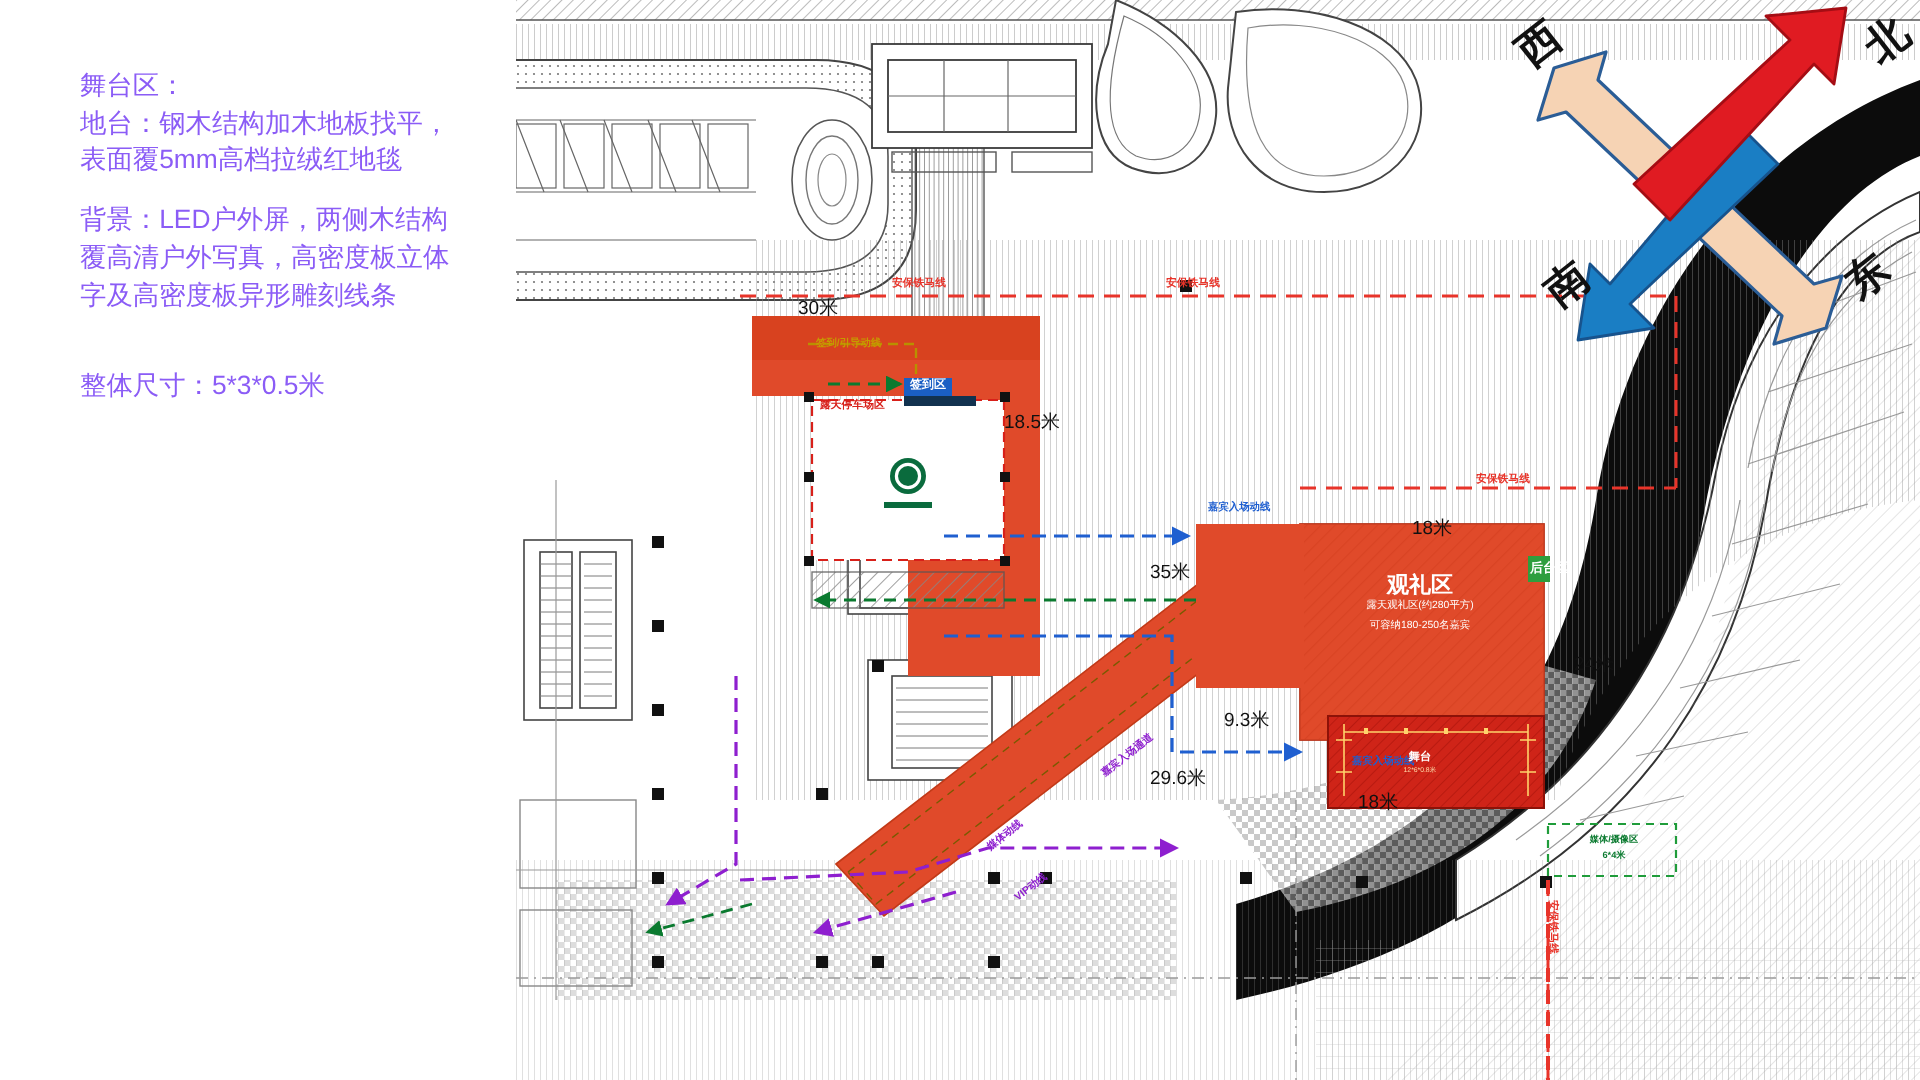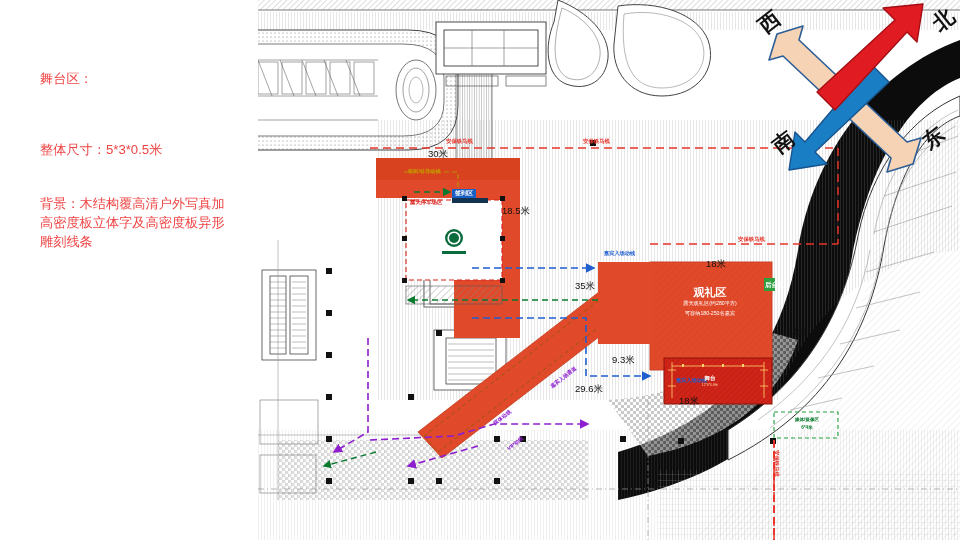--- a/index.html
+++ b/index.html
@@ -24,24 +24,23 @@
     font-weight: bold;
     color: #1a1a1a;
     letter-spacing: 0.5px;
     margin-bottom: 14px;
     line-height: 1.2;
     white-space: nowrap;
   }
   .para {
     font-size: 13.2px;
     line-height: 1.42;
-    color: #ef4444;
+    color: #8b5cf6;
     margin-bottom: 11px;
     width: 196px;
-    margin-top: 36px;
   }
   .para.tight { margin-bottom: 0; }
   .gap { height: 16px; }
 
   
   #plan {
     position: absolute;
     left: 258px; top: 0;
     width: 702px; height: 540px;
     overflow: hidden;
@@ -102,23 +101,24 @@
   .stage-title{ font-size: 5.6px; color: #fff; font-weight: bold; text-align:center; }
   .stage-sub  { font-size: 3.4px; color: #ffd9a8; text-align:center; }
   .redbox-label { font-size: 5.4px; color: #d8201a; font-weight: bold; }
   .greenbox-label { font-size: 4.6px; color: #0a7a2f; font-weight: bold; text-align:center; line-height:1.3; }
 </style>
 </head>
 <body>
 
 <div id="left-panel">
   <div class="para tight">舞台区：</div>
+  <div class="para">地台：钢木结构加木地板找平，表面覆5mm高档拉绒红地毯</div>
+  <div class="para">背景：LED户外屏，两侧木结构覆高清户外写真，高密度板立体字及高密度板异形雕刻线条</div>
   <div class="gap"></div>
   <div class="para tight">整体尺寸：5*3*0.5米</div>
-  <div class="para">背景：木结构覆高清户外写真加高密度板立体字及高密度板异形雕刻线条</div>
 </div>
 
 <div id="plan">
   <svg width="702" height="540" viewBox="0 0 702 540" xmlns="http://www.w3.org/2000/svg">
     <defs>
       <pattern id="hatch45" width="5" height="5" patternTransform="rotate(45)" patternUnits="userSpaceOnUse">
         <line x1="0" y1="0" x2="0" y2="5" stroke="#888" stroke-width="1"></line>
       </pattern>
       <pattern id="hatch45b" width="4" height="4" patternTransform="rotate(45)" patternUnits="userSpaceOnUse">
         <line x1="0" y1="0" x2="0" y2="4" stroke="#9a9a9a" stroke-width="0.8"></line>
@@ -354,21 +354,21 @@
     </g>
 
     <g stroke="#b99000" stroke-width="1.2" stroke-dasharray="5 3" fill="none">
       <path d="M146 172 L200 172 L200 198"></path>
     </g>
   </svg>
 </div>
 
 <div>
 
-  <div class="olabel dim" style="left:428px;top:148px;">30米</div>
+  <div class="olabel dim" style="left:399px;top:148px;">30米</div>
   <div class="olabel dim" style="left:502px;top:205px;">18.5米</div>
   <div class="olabel dim" style="left:575px;top:280px;">35米</div>
   <div class="olabel dim" style="left:706px;top:258px;">18米</div>
   <div class="olabel dim" style="left:743px;top:326px;margin-left:44px;">24米</div>
   <div class="olabel dim" style="left:612px;top:354px;">9.3米</div>
   <div class="olabel dim" style="left:575px;top:383px;">29.6米</div>
   <div class="olabel dim" style="left:679px;top:395px;">18米</div>
 
   <div class="olabel redtxt" style="left:446px;top:138px;">安保铁马线</div>
   <div class="olabel redtxt" style="left:583px;top:138px;">安保铁马线</div>

